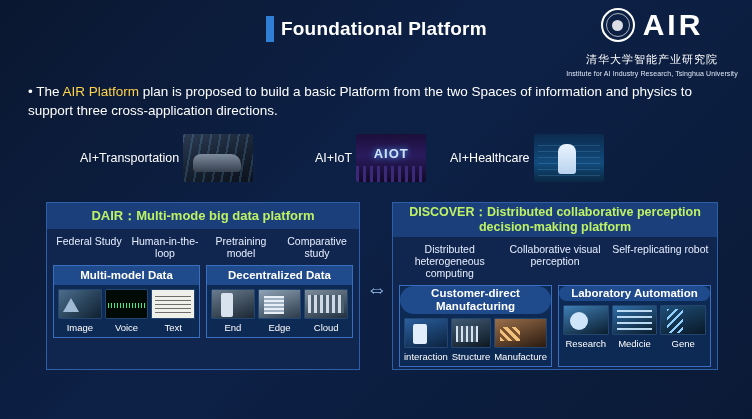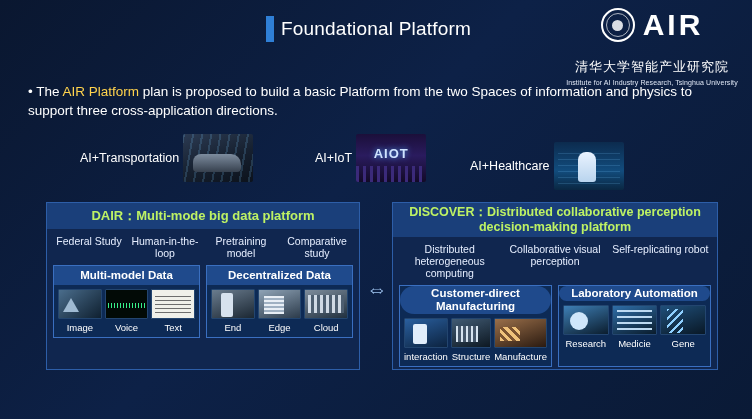--- a/index.html
+++ b/index.html
@@ -21,21 +21,21 @@
     position: absolute;
     left: 266px; top: 16px;
     display: flex; align-items: center;
   }
   .title-bar {
     width: 8px; height: 26px;
     background: #2f7fd6;
     margin-right: 7px;
   }
   .title-text {
-    font-size: 19px; font-weight: normal;
+    font-size: 19px; font-weight: bold;
     color: #ffffff; letter-spacing: .2px;
   }
   
   .logo-wrap {
     position: absolute; right: 10px; top: 8px;
     text-align: center; width: 180px;
   }
   .logo-row { display: flex; align-items: flex-start; justify-content: center; gap: 8px; }
   .logo-mark {
     width: 34px; height: 34px; border-radius: 50%;
@@ -46,21 +46,21 @@
     content: ""; position: absolute;
     width: 22px; height: 22px; border-radius: 50%;
     border: 1px solid rgba(255,255,255,.65);
   }
   .logo-mark::after {
     content: ""; position: absolute;
     width: 11px; height: 11px; border-radius: 50%;
     background: rgba(255,255,255,.85);
   }
   .logo-air { font-size: 30px; font-weight: bold; letter-spacing: 3px; }
-  .logo-cn { font-size: 13px; margin-top: 16px; letter-spacing: 1px; }
+  .logo-cn { font-size: 11px; margin-top: 10px; letter-spacing: 1px; }
   .logo-en { font-size: 7px; margin-top: 3px; color: #dfe7f5; letter-spacing: .1px; }
   
   .bullet {
     position: absolute; left: 28px; top: 82px; width: 700px;
     font-size: 13.5px; line-height: 19px; color: #ffffff;
   }
   .bullet .hl { color: #ffd34d; }
   
   .apps { position: absolute; left: 80px; top: 130px; width: 600px; height: 56px; }
   .app { position: absolute; display: flex; align-items: center; }
@@ -214,21 +214,21 @@
 
   <div class="apps">
     <div class="app" style="left:0px; top:4px;">
       <span class="app-label">AI+Transportation</span>
       <span class="thumb thumb-car"></span>
     </div>
     <div class="app" style="left:235px; top:4px;">
       <span class="app-label">AI+IoT</span>
       <span class="thumb thumb-aiot"></span>
     </div>
-    <div class="app" style="left:370px; top:12px;margin-left:20px;">
+    <div class="app" style="left:370px; top:4px;">
       <span class="app-label">AI+Healthcare</span>
       <span class="thumb thumb-health"></span>
     </div>
   </div>
 
   <div class="panel" id="dair">
     <div class="panel-head">DAIR：Multi-mode big data platform</div>
     <div class="sub-row">
       <div class="sub-item">Federal Study</div>
       <div class="sub-item">Human-in-the-loop</div>

